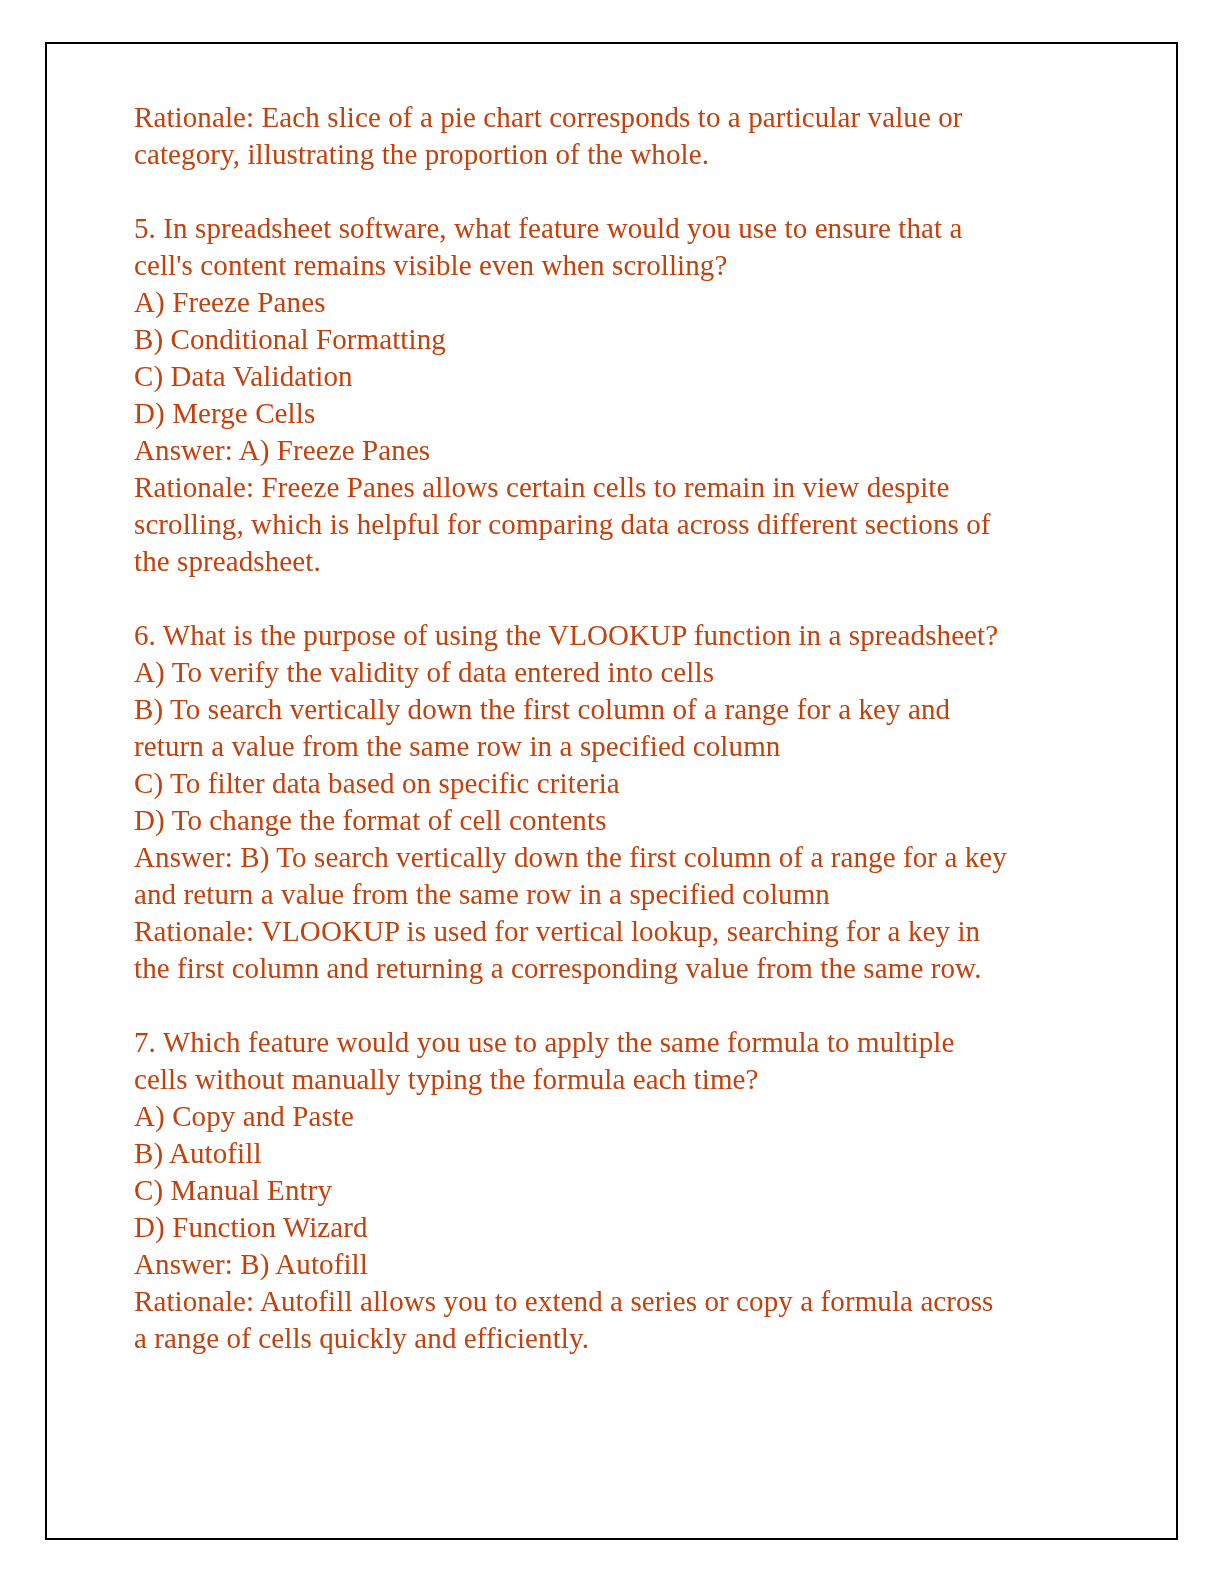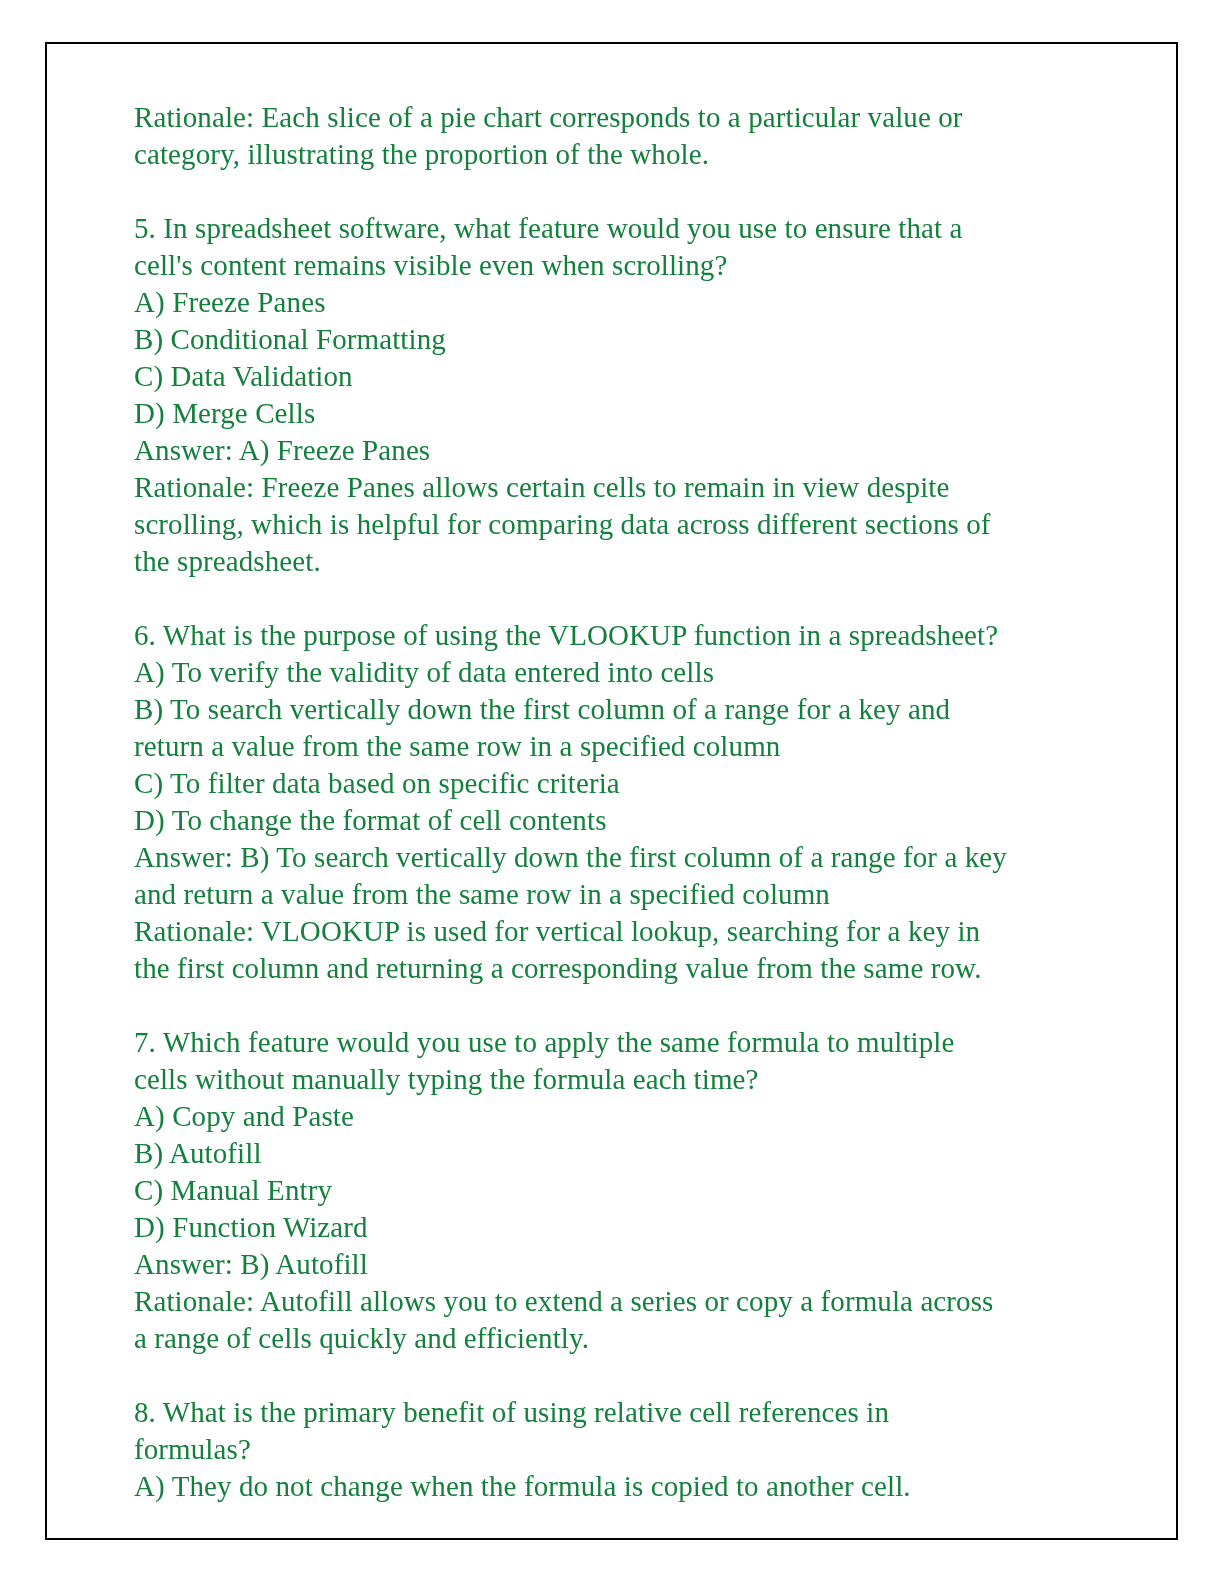--- a/index.html
+++ b/index.html
@@ -6,21 +6,21 @@
     margin: 0;
     padding: 0;
     background: #ffffff;
   }
   .page {
     position: relative;
     width: 1224px;
     height: 1584px;
     background: #ffffff;
     font-family: "Liberation Serif", serif;
-    color: #15803d;
+    color: #c2410c;
     overflow: hidden;
   }
   .page-border {
     position: absolute;
     left: 45px;
     top: 42px;
     right: 46px;
     bottom: 44px;
     border: 2px solid #000000;
     box-sizing: border-box;
@@ -74,18 +74,15 @@
 the first column and returning a corresponding value from the same row.</p>
         <p class="block">7. Which feature would you use to apply the same formula to multiple
 cells without manually typing the formula each time?
 A) Copy and Paste
 B) Autofill
 C) Manual Entry
 D) Function Wizard
 Answer: B) Autofill
 Rationale: Autofill allows you to extend a series or copy a formula across
 a range of cells quickly and efficiently.</p>
-        <p class="block">8. What is the primary benefit of using relative cell references in
-formulas?
-A) They do not change when the formula is copied to another cell.</p>
       </div>
   </div>
 </div>
 
 </body></html>

